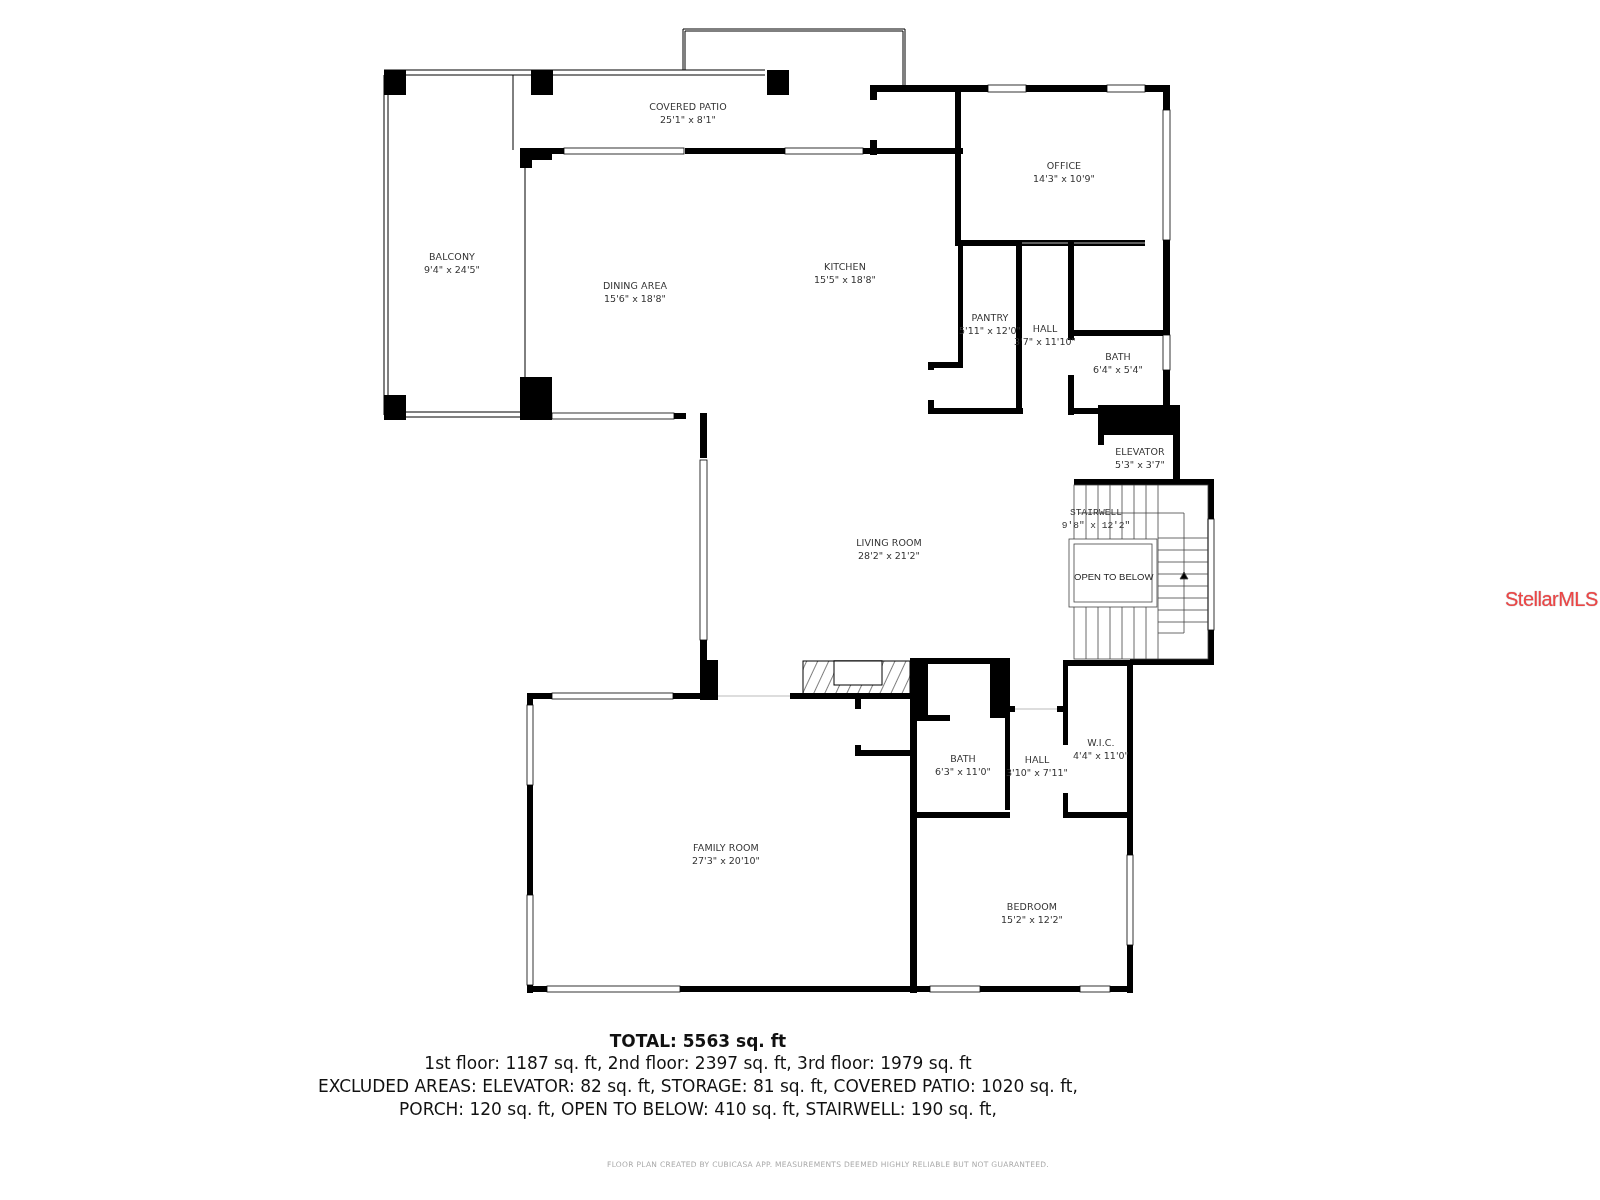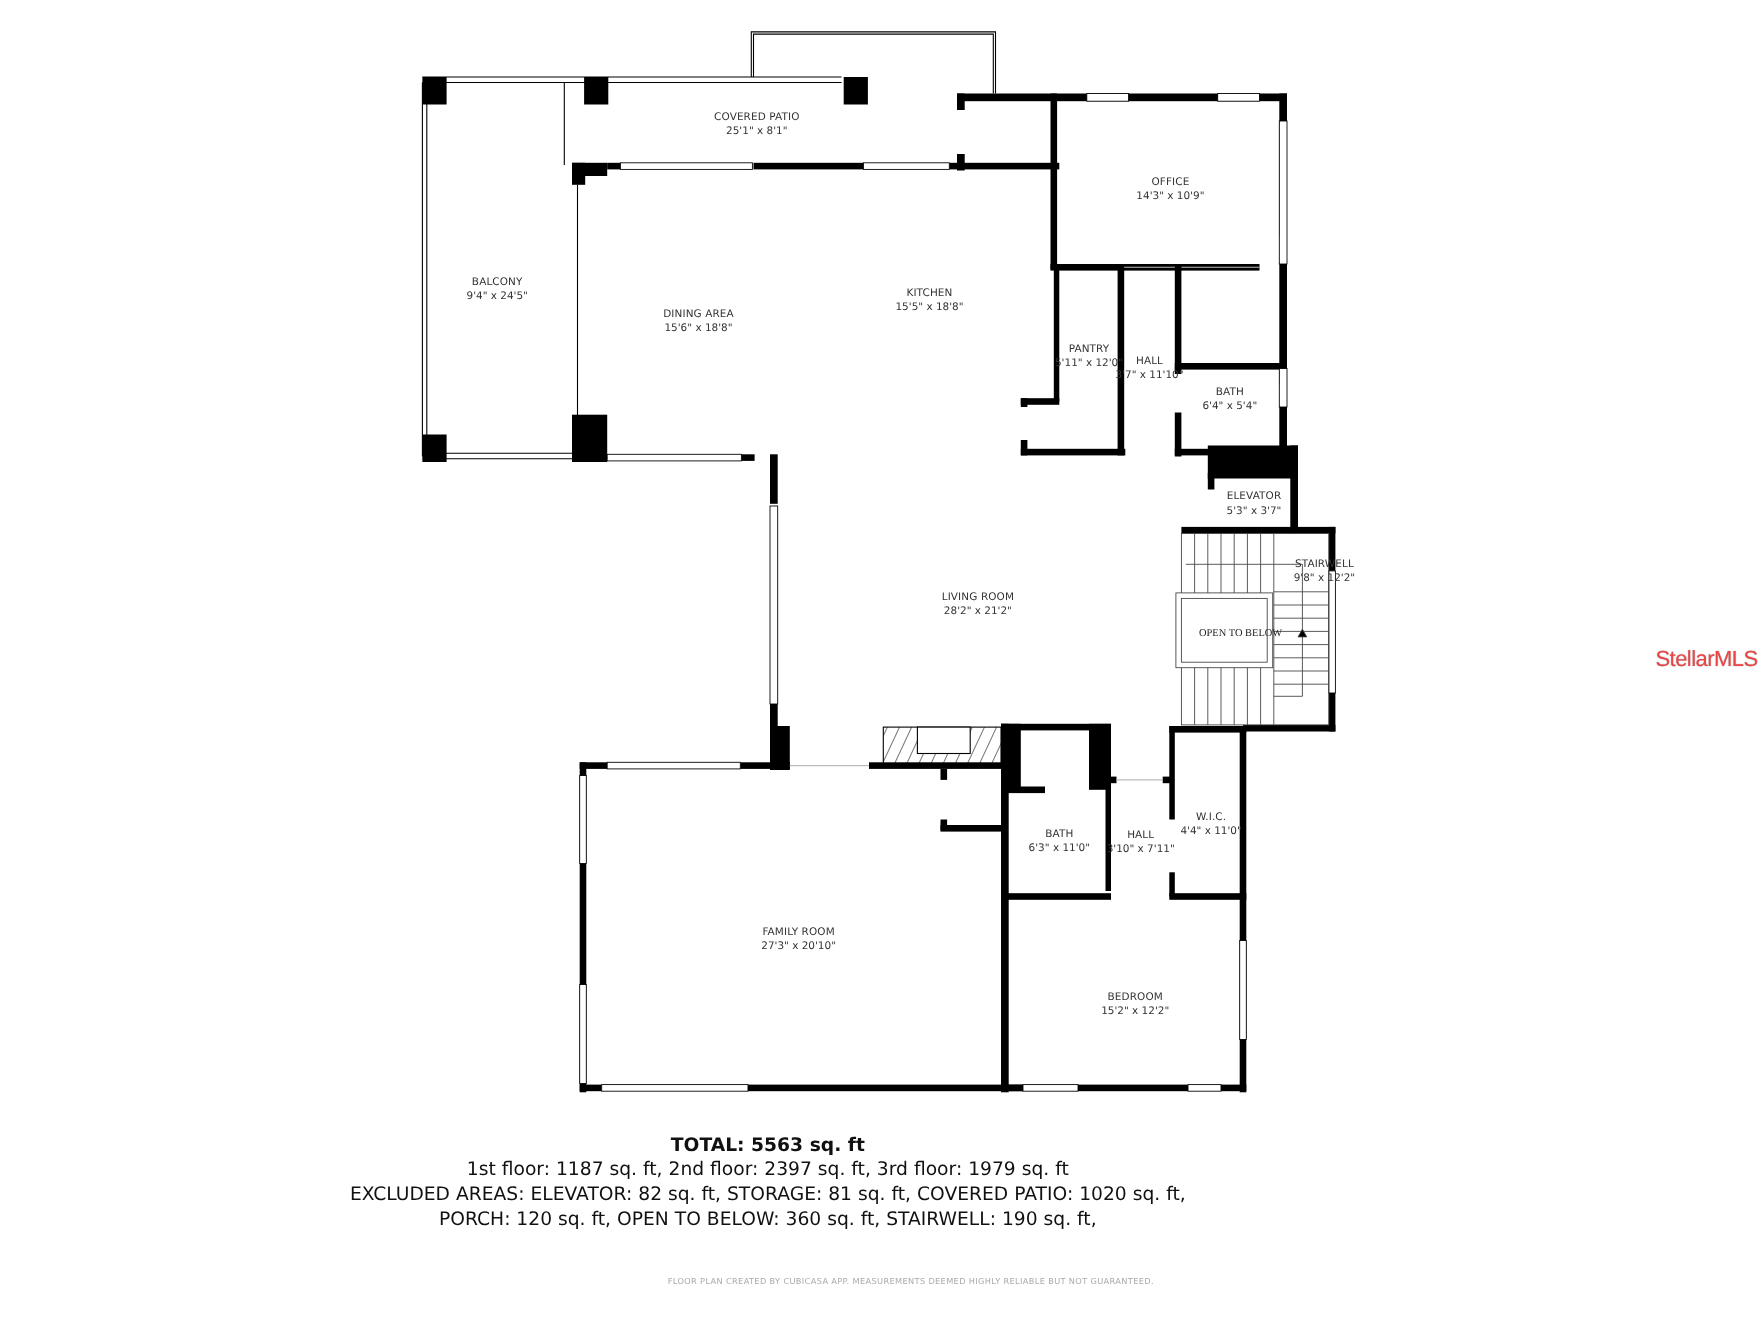--- a/index.html
+++ b/index.html
@@ -1,21 +1,21 @@
 <!DOCTYPE html>
 <html><head>
 <meta charset="utf-8">
 <style>
   html, body { margin: 0; padding: 0; background: #ffffff; }
   body { width: 1600px; height: 1200px; position: relative; overflow: hidden; font-family: "DejaVu Sans", sans-serif; }
   #plan { position: absolute; left: 0; top: 0; width: 1600px; height: 1000px; }
   .room-label { position: absolute; text-align: center; color: #333333; font-size: 9.5px; line-height: 13px; transform: translateX(-50%); white-space: nowrap; font-family: "DejaVu Sans", sans-serif; }
   .room-label .name { display: block; letter-spacing: 0.1px; }
   .room-label .dim { display: block; }
-  .open-below-label { position: absolute; font-size: 9.5px; color: #222; font-family: Liberation Serif, serif; white-space: nowrap; padding-left: 16px; }
+  .open-below-label { position: absolute; font-size: 9.5px; color: #222; font-family: Liberation Sans, sans-serif; white-space: nowrap; }
   .watermark { position: absolute; left: 1505px; top: 588px; font-family: "Liberation Sans", sans-serif; font-size: 20px; color: #ef4444; text-shadow: 0 0 1px #bbbbbb, 0 0 1px #bbbbbb; letter-spacing: -0.5px; }
   .summary { position: absolute; left: 0; width: 1396px; top: 1030px; text-align: center; color: #111; font-family: "DejaVu Sans", sans-serif; }
   .summary .total { font-size: 17px; font-weight: bold; line-height: 22px; }
   .summary .line { font-size: 17px; line-height: 23px; font-family: "DejaVu Sans", sans-serif; }
   .disclaimer { position: absolute; top: 1160px; width: 1600px; text-align: center; font-size: 7.5px; color: #aaaaaa; letter-spacing: 0.3px; font-family: "DejaVu Sans", sans-serif; padding-left: 28px; }
 </style>
 </head>
 <body>
 
 <svg id="plan" width="1600" height="1000" viewBox="0 0 1600 1000" xmlns="http://www.w3.org/2000/svg">
@@ -208,21 +208,21 @@
   <span class="dim">3'7" x 11'10"</span>
 </div>
 <div class="room-label" style="left:1118px; top:350px;">
   <span class="name">BATH</span>
   <span class="dim">6'4" x 5'4"</span>
 </div>
 <div class="room-label" style="left:1140px; top:445px;">
   <span class="name">ELEVATOR</span>
   <span class="dim">5'3" x 3'7"</span>
 </div>
-<div class="room-label" style="left:1204px; top:506px;">
+<div class="room-label" style="left:1096px; top:506px;font-family:Liberation Mono, monospace;">
   <span class="name">STAIRWELL</span>
   <span class="dim">9'8" x 12'2"</span>
 </div>
 <div class="open-below-label" style="left:1074px; top:571px;">OPEN TO BELOW</div>
 <div class="room-label" style="left:889px; top:536px;">
   <span class="name">LIVING ROOM</span>
   <span class="dim">28'2" x 21'2"</span>
 </div>
 <div class="room-label" style="left:963px; top:752px;">
   <span class="name">BATH</span>
@@ -244,16 +244,16 @@
   <span class="name">BEDROOM</span>
   <span class="dim">15'2" x 12'2"</span>
 </div>
 
 <div class="watermark">StellarMLS</div>
 
 <div class="summary">
   <div class="total">TOTAL: 5563 sq. ft</div>
   <div class="line">1st floor: 1187 sq. ft, 2nd floor: 2397 sq. ft, 3rd floor: 1979 sq. ft</div>
   <div class="line">EXCLUDED AREAS: ELEVATOR: 82 sq. ft, STORAGE: 81 sq. ft, COVERED PATIO: 1020 sq. ft,</div>
-  <div class="line">PORCH: 120 sq. ft, OPEN TO BELOW: 360 sq. ft, STAIRWELL: 190 sq. ft,</div>
+  <div class="line">PORCH: 120 sq. ft, OPEN TO BELOW: 410 sq. ft, STAIRWELL: 190 sq. ft,</div>
 </div>
 
 <div class="disclaimer">FLOOR PLAN CREATED BY CUBICASA APP. MEASUREMENTS DEEMED HIGHLY RELIABLE BUT NOT GUARANTEED.</div>
 
 </body></html>

